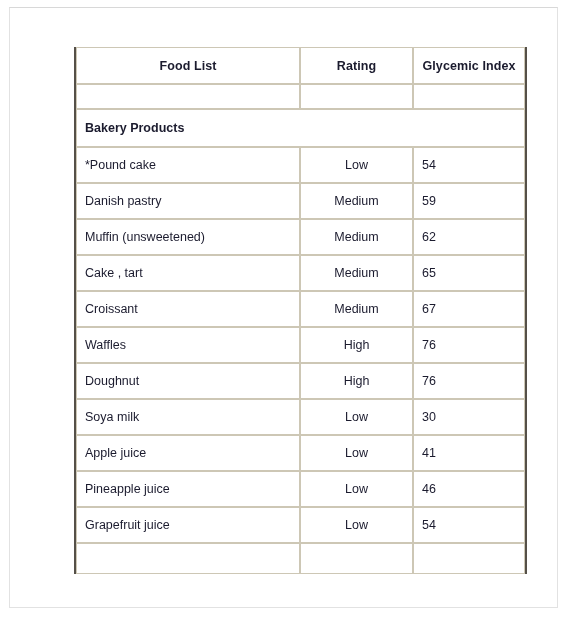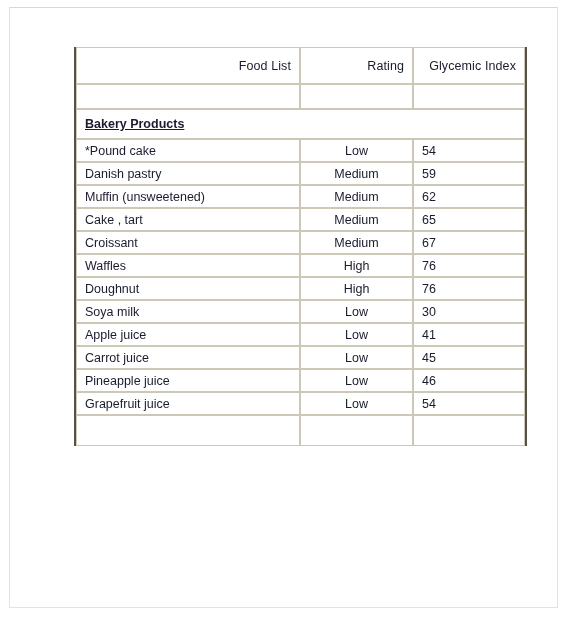--- a/index.html
+++ b/index.html
@@ -57,56 +57,55 @@
   col.c-rating { width: 113px; }
   col.c-gi { width: 112px; }
 
   
   tr.head-row th {
     background: #f1f1f1;
     border-top: 2px solid #555048;
     border-bottom: 2px solid #555048;
     border-left-color: #b9b4a6;
     border-right-color: #b9b4a6;
-    font-weight: normal;
+    font-weight: bold;
     font-size: 13.5px;
     height: 37px;
-    text-align: right;
+    text-align: center;
     color: #13132b;
     letter-spacing: 0.1px;
     margin-top: 28px;
   }
 
   
   tr.blank-row td {
     height: 25px;
     background: #ffffff;
   }
   tr.blank-row td.no-box {
     border-color: transparent;
     border-bottom: 1px solid transparent;
   }
 
   
   tr.section-row td {
     background: #f2f2f2;
     font-weight: bold;
     font-size: 12.5px;
-    height: 30px;
+    height: 38px;
     color: #13132b;
     border-top: 1px solid #6e6a60;
     border-bottom: 1px solid #cdc7b5;
     border-left: none;
     border-right: none;
-    text-decoration: underline;
   }
 
   
   tr.data-row td {
-    height: 23px;
+    height: 36px;
   }
   td.cell-food { text-align: left; }
   td.cell-rating { text-align: center; }
   td.cell-gi { }
 
   td.cell-food.highlight {
     color: #f2a159;
   }
 
   
@@ -180,25 +179,20 @@
           <td class="cell-food">Soya milk</td>
           <td class="cell-rating">Low</td>
           <td class="cell-gi">30</td>
         </tr>
         <tr class="data-row">
           <td class="cell-food">Apple juice</td>
           <td class="cell-rating">Low</td>
           <td class="cell-gi">41</td>
         </tr>
         <tr class="data-row">
-          <td class="cell-food">Carrot juice</td>
-          <td class="cell-rating">Low</td>
-          <td class="cell-gi">45</td>
-        </tr>
-        <tr class="data-row">
           <td class="cell-food">Pineapple juice</td>
           <td class="cell-rating">Low</td>
           <td class="cell-gi">46</td>
         </tr>
         <tr class="data-row">
           <td class="cell-food">Grapefruit juice</td>
           <td class="cell-rating">Low</td>
           <td class="cell-gi">54</td>
         </tr>
         <tr class="data-row cut-row">

